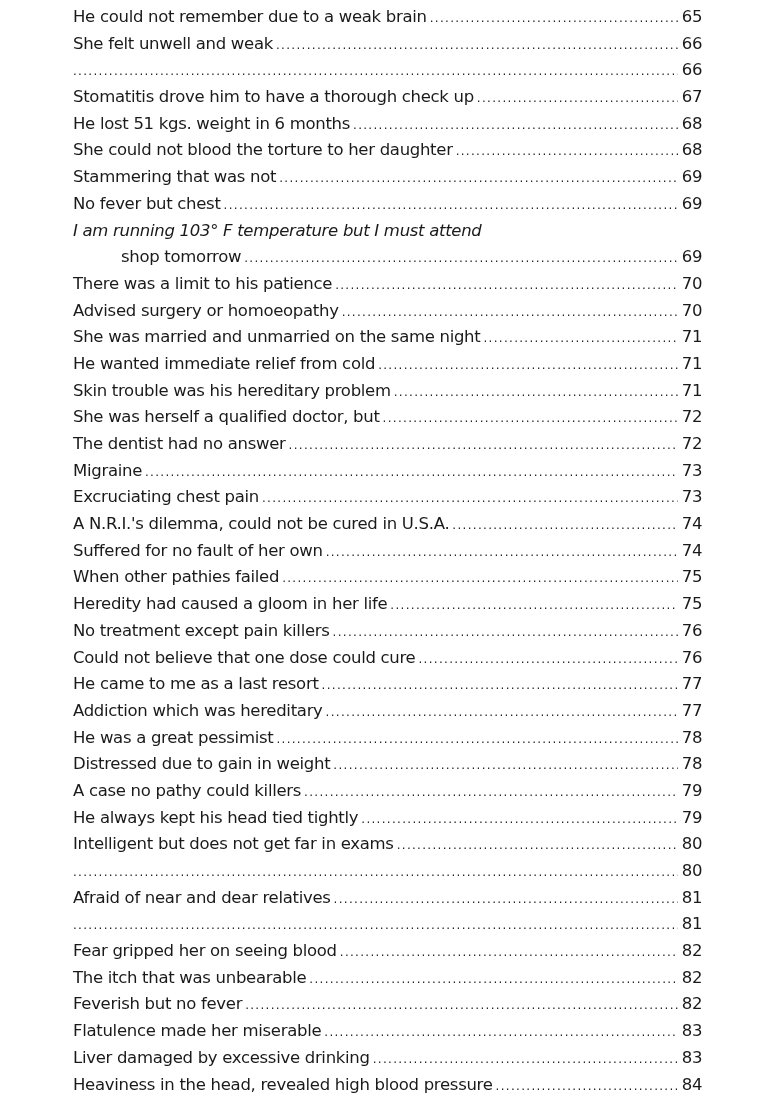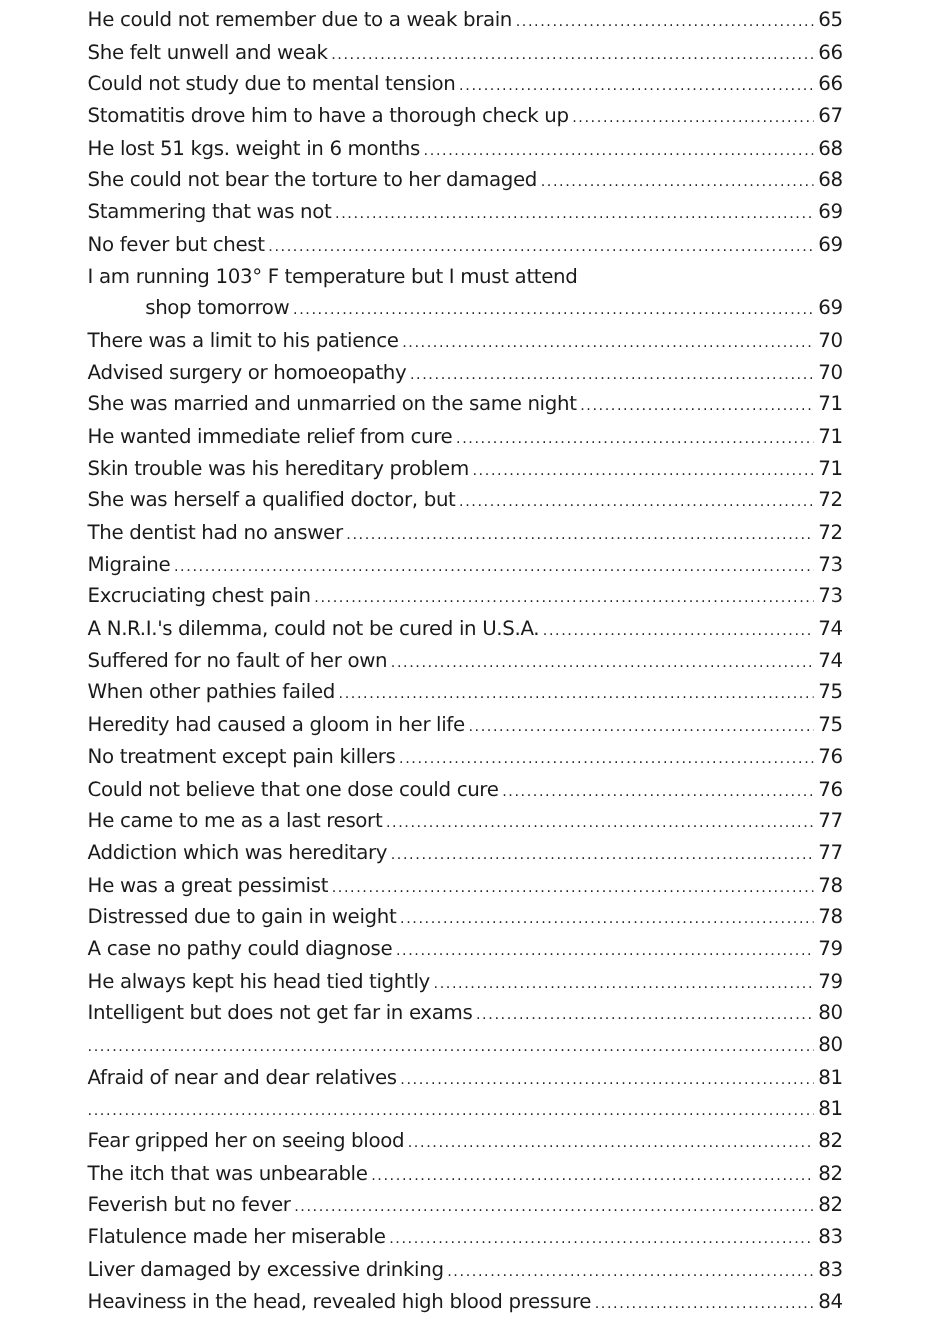--- a/index.html
+++ b/index.html
@@ -4,53 +4,52 @@
 <style>
   html, body { margin:0; padding:0; background:#ffffff; }
   body { width:780px; height:1108px; overflow:hidden; position:relative; }
   .toc { position:absolute; left:73px; top:7px; width:630px; }
   .entry { display:flex; align-items:baseline; height:26.7px; font-family:"DejaVu Sans", sans-serif; font-size:16.5px; color:#1a1a1a; letter-spacing:-0.3px; }
   .entry .title { white-space:nowrap; padding-right:3px; }
   .entry .dots { flex:1; overflow:hidden; white-space:nowrap; font-size:12px; letter-spacing:1.3px; color:#222; }
   .entry .dots::before { content:"................................................................................................................................................................"; }
   .entry .page { padding-left:3px; white-space:nowrap; min-width:22px; text-align:center; }
   .entry.cont .title { padding-left:48px; }
-  .entry.head { height:26.7px; }
+  .entry.head { height:26.7px;font-style:italic; }
 </style>
 </head>
 <body>
 
 <div class="toc">
   <div class="entry">
       <span class="title">He could not remember due to a weak brain</span>
       <span class="dots"></span>
       <span class="page">65</span>
     </div>
   <div class="entry">
       <span class="title">She felt unwell and weak</span>
       <span class="dots"></span>
       <span class="page">66</span>
     </div>
   <div class="entry">
-      <span class="title">Could not study due to mental tension</span>
       <span class="dots"></span>
       <span class="page">66</span>
     </div>
   <div class="entry">
       <span class="title">Stomatitis drove him to have a thorough check up</span>
       <span class="dots"></span>
       <span class="page">67</span>
     </div>
   <div class="entry">
       <span class="title">He lost 51 kgs. weight in 6 months</span>
       <span class="dots"></span>
       <span class="page">68</span>
     </div>
   <div class="entry">
-      <span class="title">She could not bear the torture to her damaged</span>
+      <span class="title">She could not blood the torture to her daughter</span>
       <span class="dots"></span>
       <span class="page">68</span>
     </div>
   <div class="entry">
       <span class="title">Stammering that was not</span>
       <span class="dots"></span>
       <span class="page">69</span>
     </div>
   <div class="entry">
       <span class="title">No fever but chest</span>
@@ -74,21 +73,21 @@
       <span class="title">Advised surgery or homoeopathy</span>
       <span class="dots"></span>
       <span class="page">70</span>
     </div>
   <div class="entry">
       <span class="title">She was married and unmarried on the same night</span>
       <span class="dots"></span>
       <span class="page">71</span>
     </div>
   <div class="entry">
-      <span class="title">He wanted immediate relief from cure</span>
+      <span class="title">He wanted immediate relief from cold</span>
       <span class="dots"></span>
       <span class="page">71</span>
     </div>
   <div class="entry">
       <span class="title">Skin trouble was his hereditary problem</span>
       <span class="dots"></span>
       <span class="page">71</span>
     </div>
   <div class="entry">
       <span class="title">She was herself a qualified doctor, but</span>
@@ -154,21 +153,21 @@
       <span class="title">He was a great pessimist</span>
       <span class="dots"></span>
       <span class="page">78</span>
     </div>
   <div class="entry">
       <span class="title">Distressed due to gain in weight</span>
       <span class="dots"></span>
       <span class="page">78</span>
     </div>
   <div class="entry">
-      <span class="title">A case no pathy could diagnose</span>
+      <span class="title">A case no pathy could killers</span>
       <span class="dots"></span>
       <span class="page">79</span>
     </div>
   <div class="entry">
       <span class="title">He always kept his head tied tightly</span>
       <span class="dots"></span>
       <span class="page">79</span>
     </div>
   <div class="entry">
       <span class="title">Intelligent but does not get far in exams</span>

